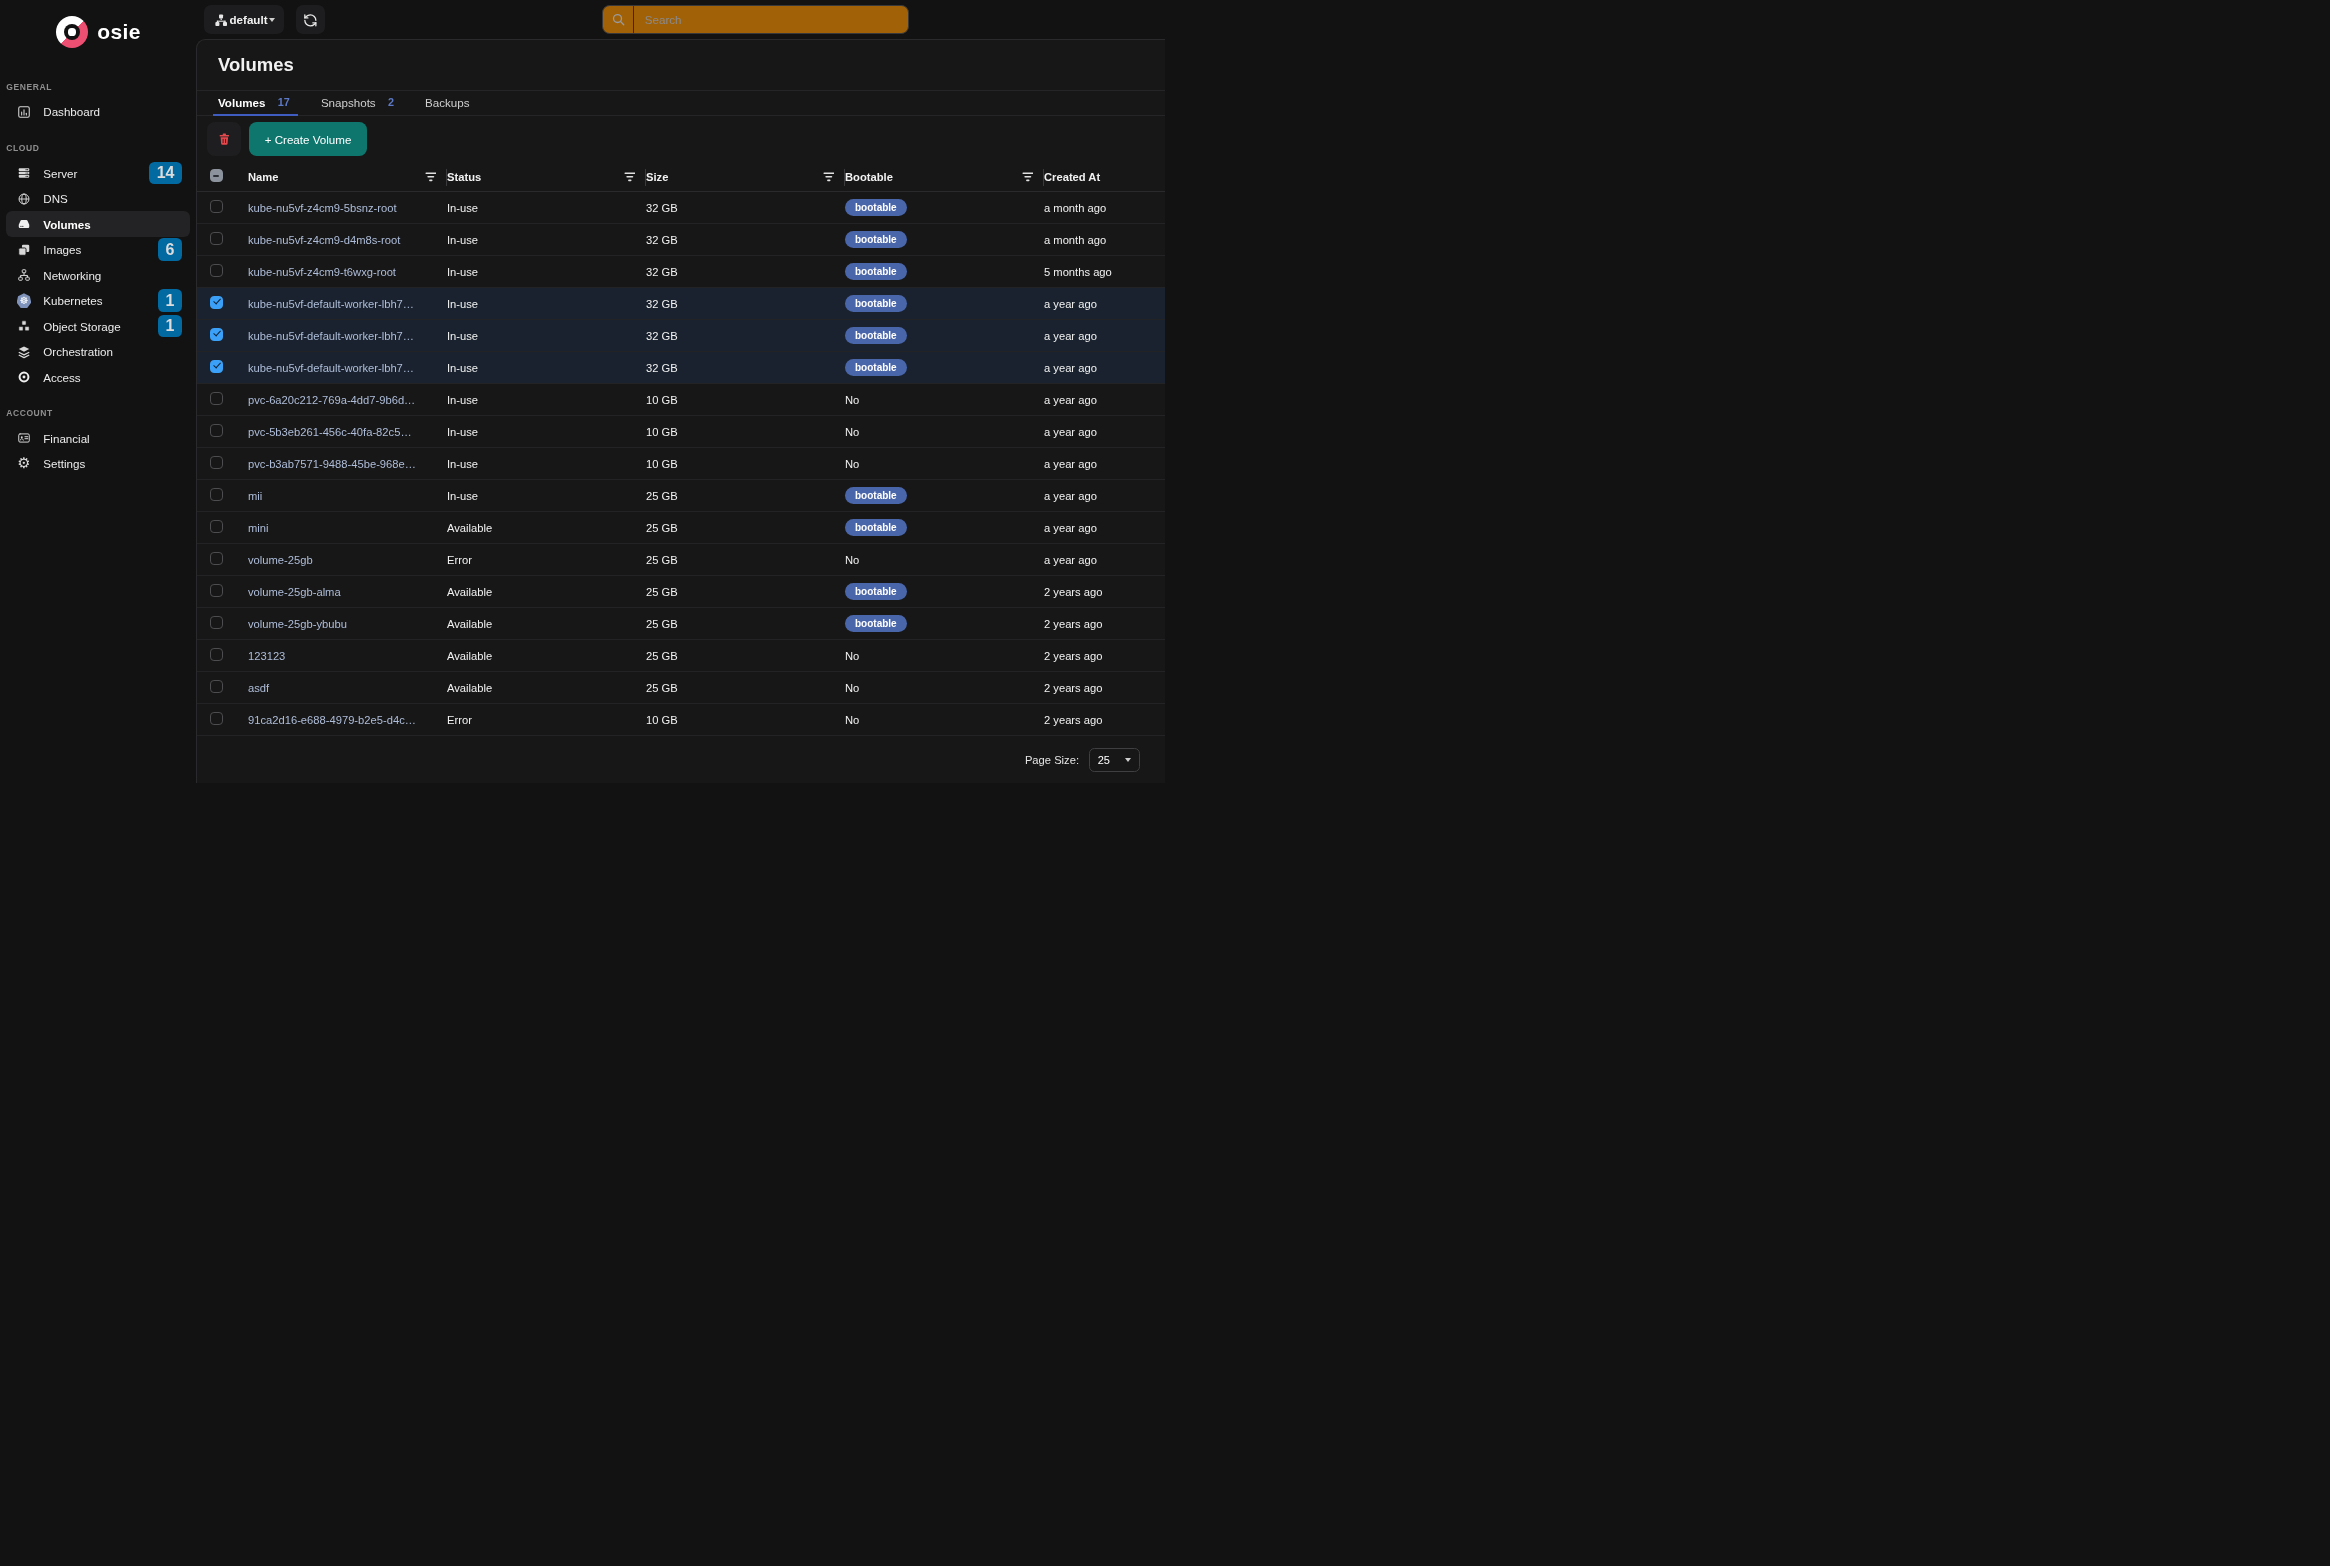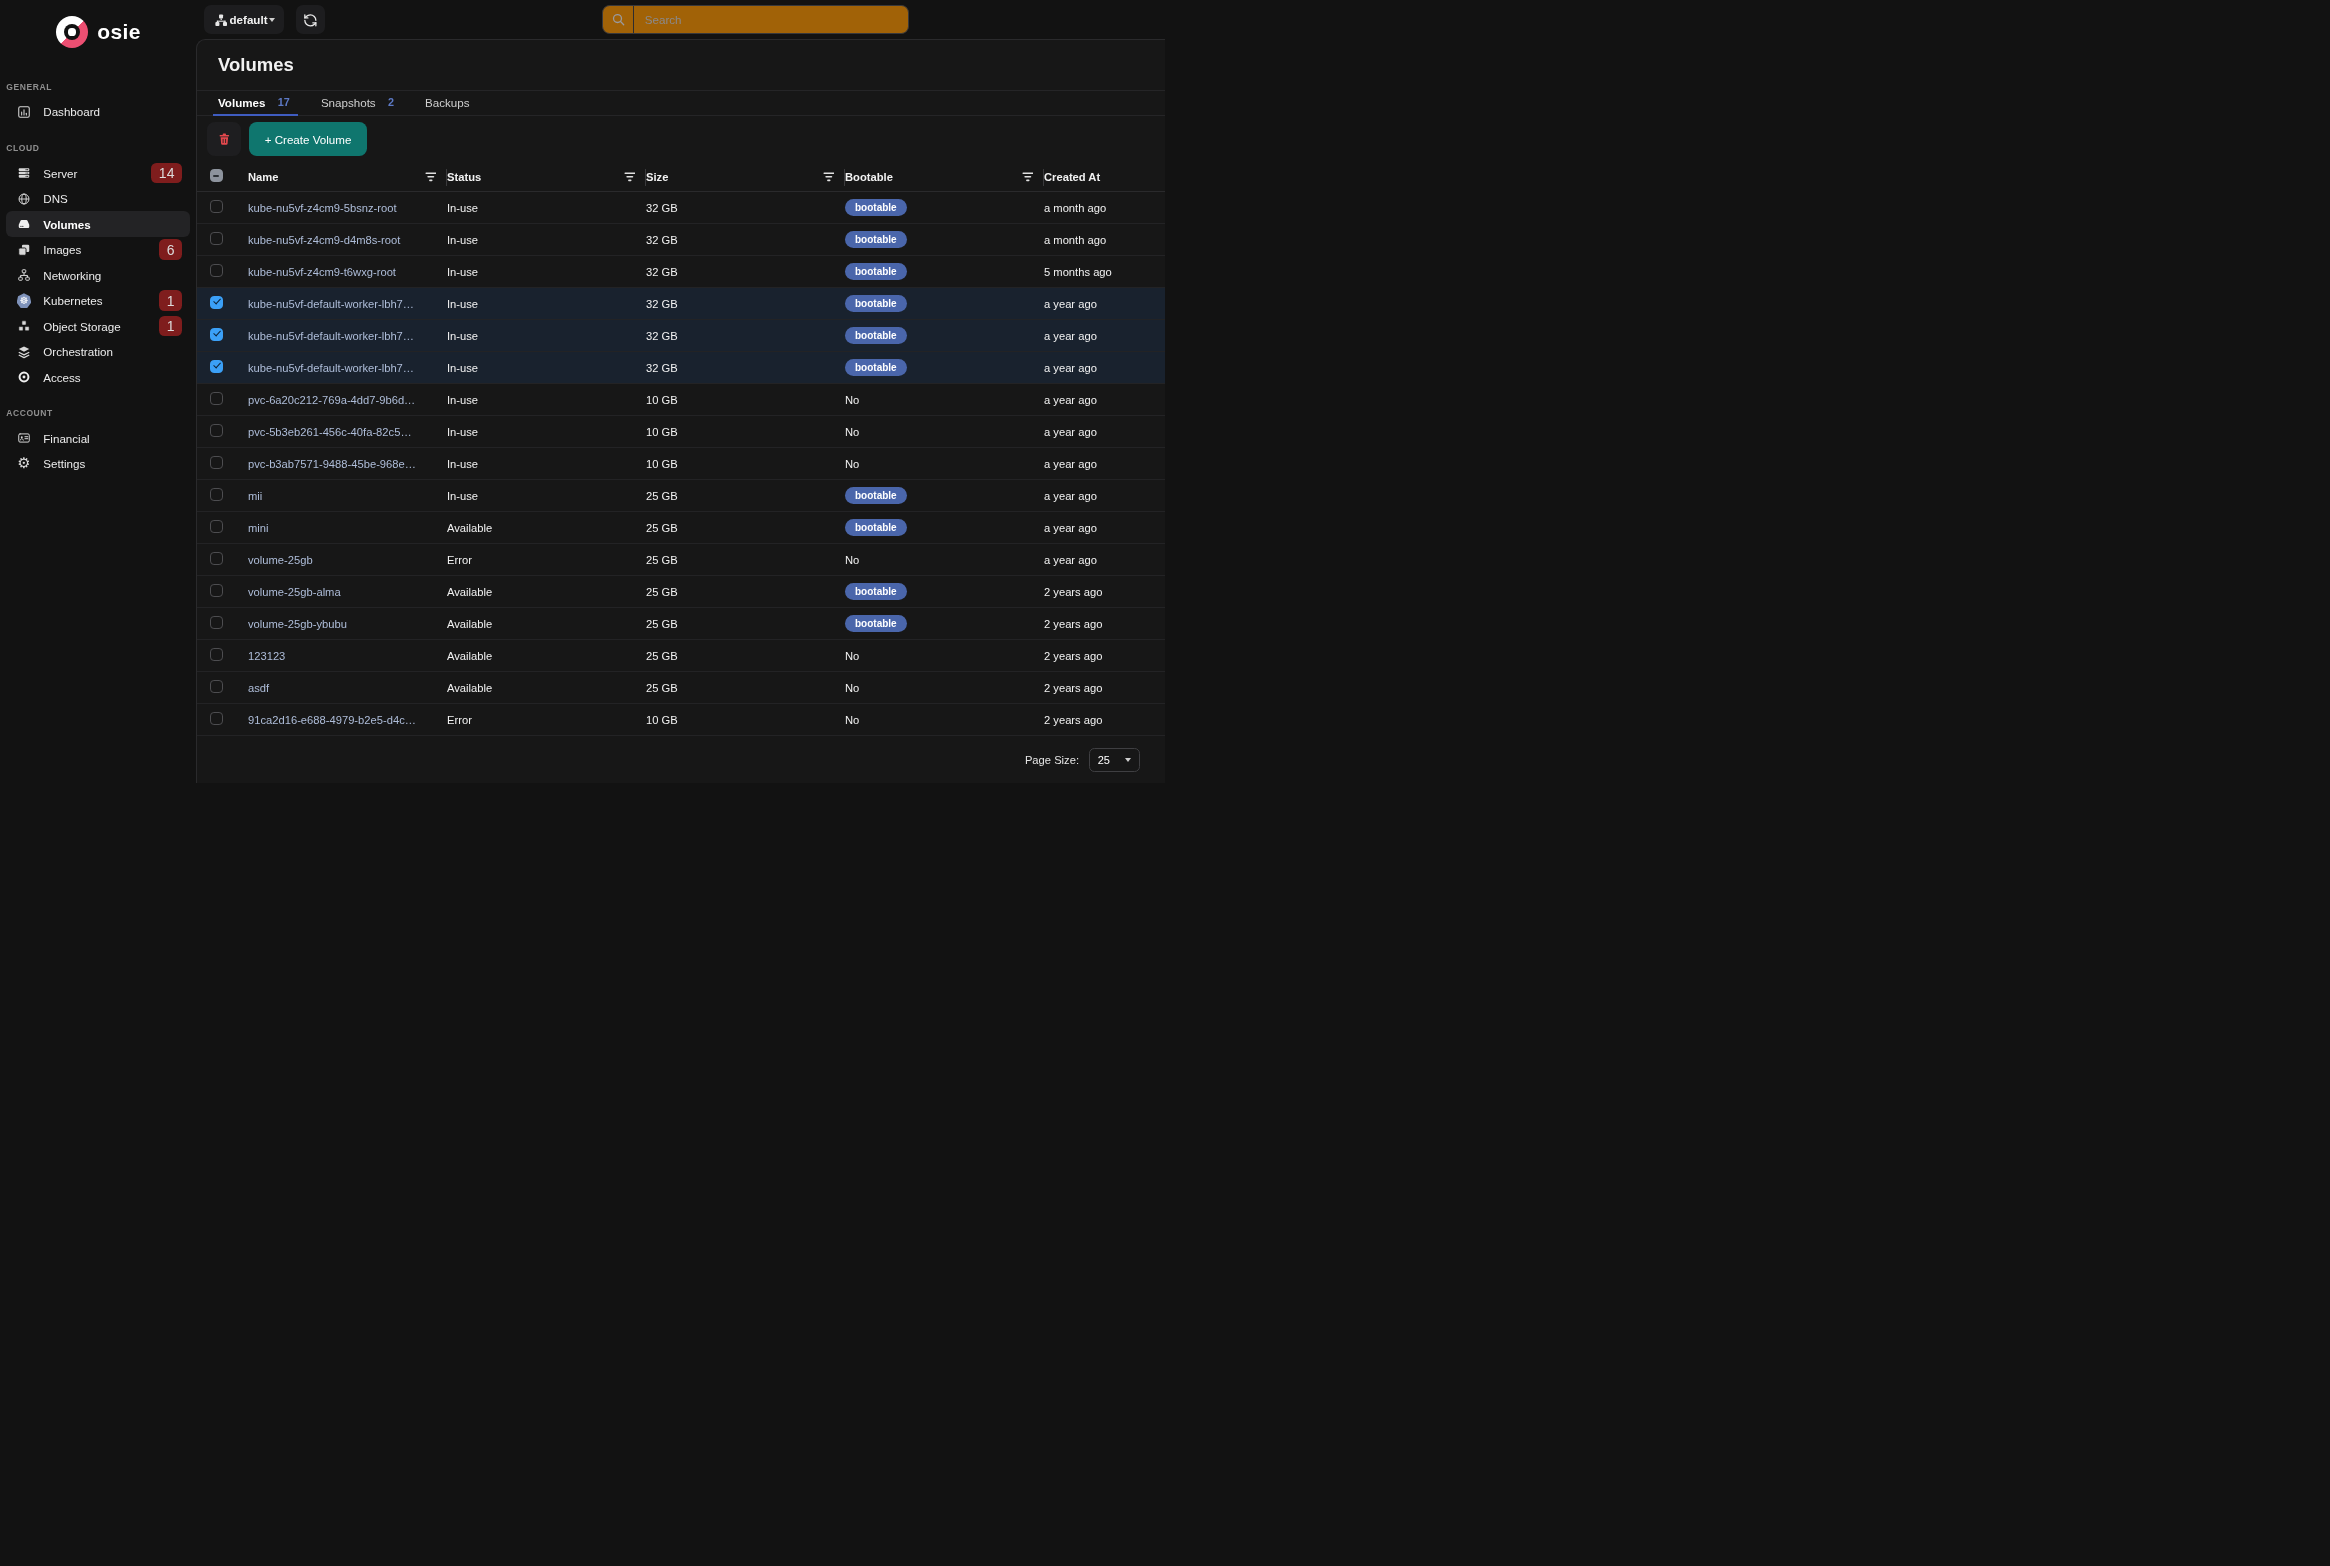--- a/index.html
+++ b/index.html
@@ -21,22 +21,22 @@
   .logo-mark::before{content:"";position:absolute;inset:7.7px;background:var(--bg);border-radius:50%}
   .logo-mark::after{content:"";position:absolute;inset:12.4px;background:#fff;border-radius:50%}
   .logo-text{font-size:21px;font-weight:800;letter-spacing:0.4px;color:#fff}
   .sections{padding-top:15.5px}
   .section-label{font-size:8.5px;font-weight:700;color:var(--section);letter-spacing:0.6px;
     padding-left:6.2px;margin:18px 0 7.7px}
   .item{height:25.5px;display:flex;align-items:center;gap:11.6px;margin:0 6.2px;padding:0 7.7px 0 10px;
     border-radius:6.2px;font-size:11.6px;color:#ececec;cursor:pointer}
   .item.active{background:#232325;font-weight:700;color:#fff}
   .ic{width:15.5px;display:flex;justify-content:center;align-items:center;flex:none}
-  .badge{margin-left:auto;background:#7f1d1d;border-radius:5.4px;padding:2.3px 7.7px;
-    font-size:14px;color:#dcdcdc;font-weight:400}
+  .badge{margin-left:auto;background:#0369a1;border-radius:5.4px;padding:2.3px 7.7px;
+    font-size:16px;color:#dcdcdc;font-weight:700}
   .k8s-bg{width:14.7px;height:14.7px;background:#7e92ba;display:flex;align-items:center;justify-content:center;
     color:#fff;font-size:10px;line-height:1;
     clip-path:polygon(50% 0,90% 20%,100% 62%,72% 100%,28% 100%,0 62%,10% 20%)}
   .gear-glyph{font-size:14.7px;color:#d9d9d9;line-height:1}
 
   
   .topbar{position:absolute;left:196px;right:0;top:0;height:39px}
   .proj-btn{position:absolute;left:7.7px;top:5.4px;height:29px;background:var(--btn);border-radius:7px;
     display:flex;align-items:center;gap:1px;padding:0 9.3px;font-size:11.6px;font-weight:600;cursor:pointer}
   .caret{width:0;height:0;border-left:3.5px solid transparent;border-right:3.5px solid transparent;

